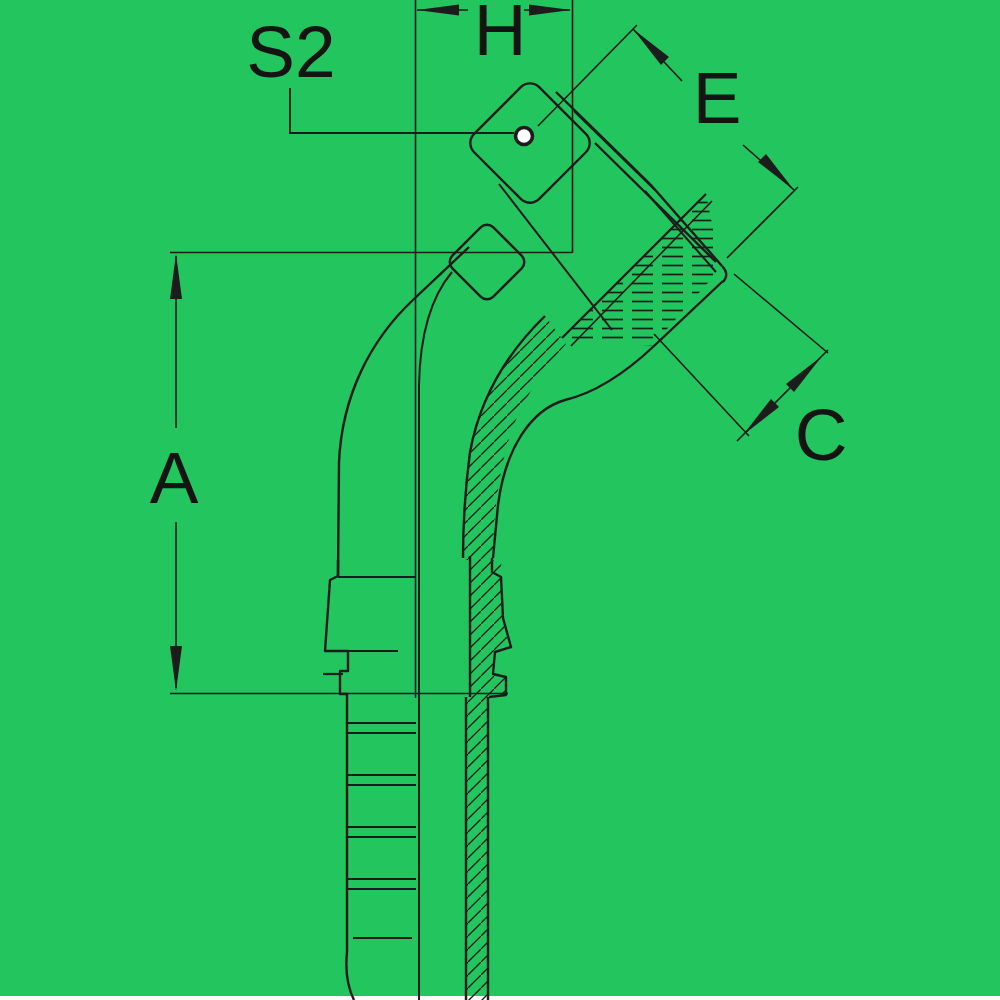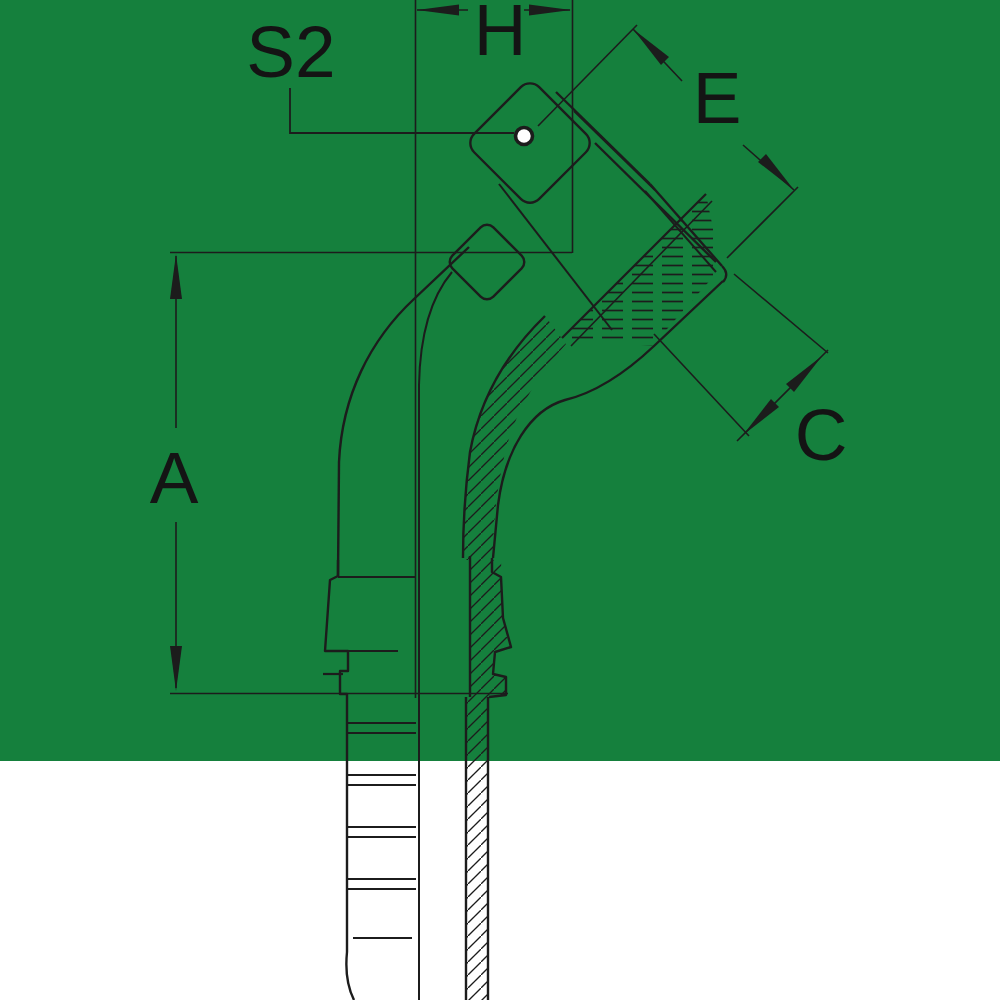--- a/index.html
+++ b/index.html
@@ -7,22 +7,22 @@
     padding: 0;
     background: #ffffff;
     width: 1000px;
     height: 1000px;
     overflow: hidden;
     font-family: "Liberation Sans", sans-serif;
   }
   .stage {
     position: relative;
     width: 1000px;
-    height: 761px;
-    background: #15803d;
+    height: 996px;
+    background: #22c55e;
   }
   svg { display: block; }
   text.dim-label {
     font-family: "Liberation Sans", "DejaVu Sans", sans-serif;
     font-size: 73px;
     fill: #141414;
     text-anchor: middle;
   }
 </style>
 </head>

